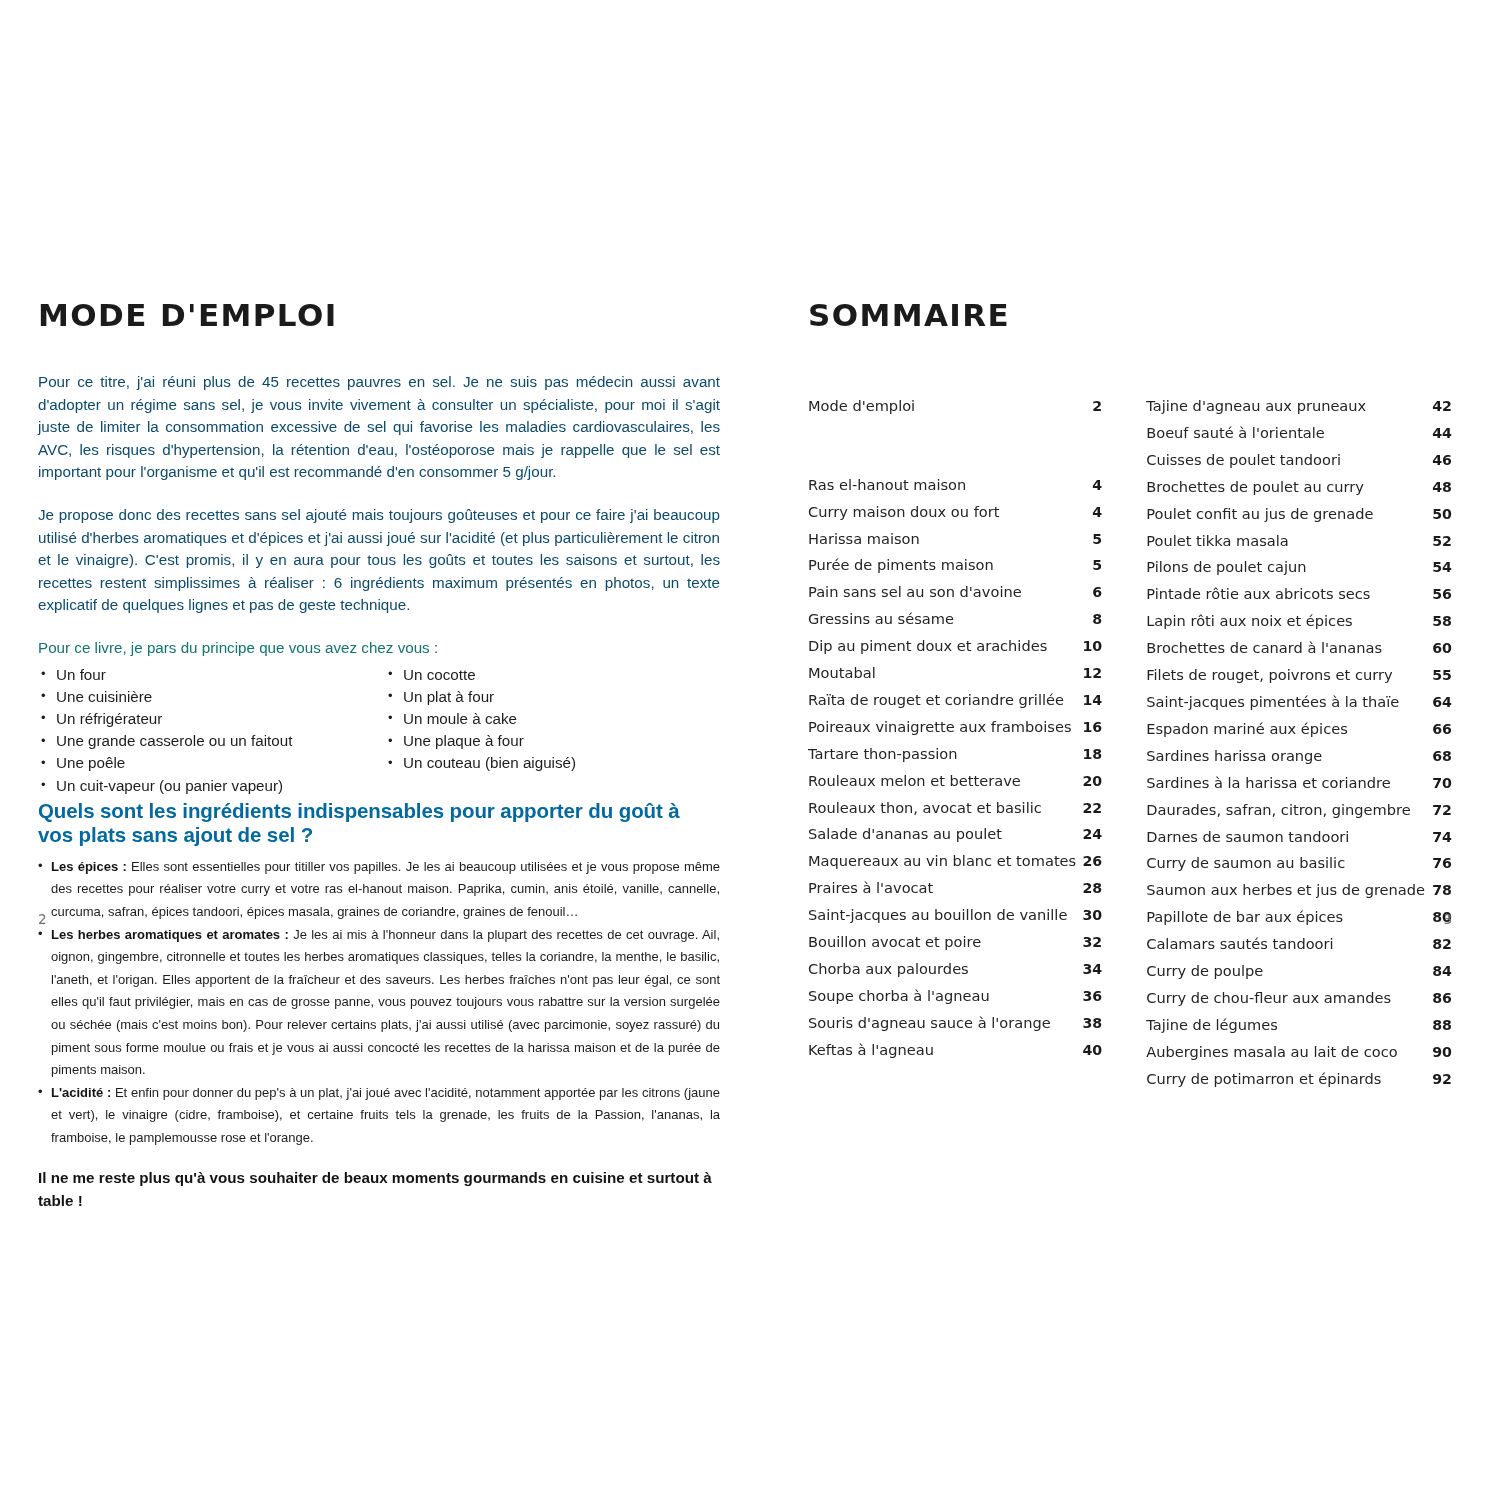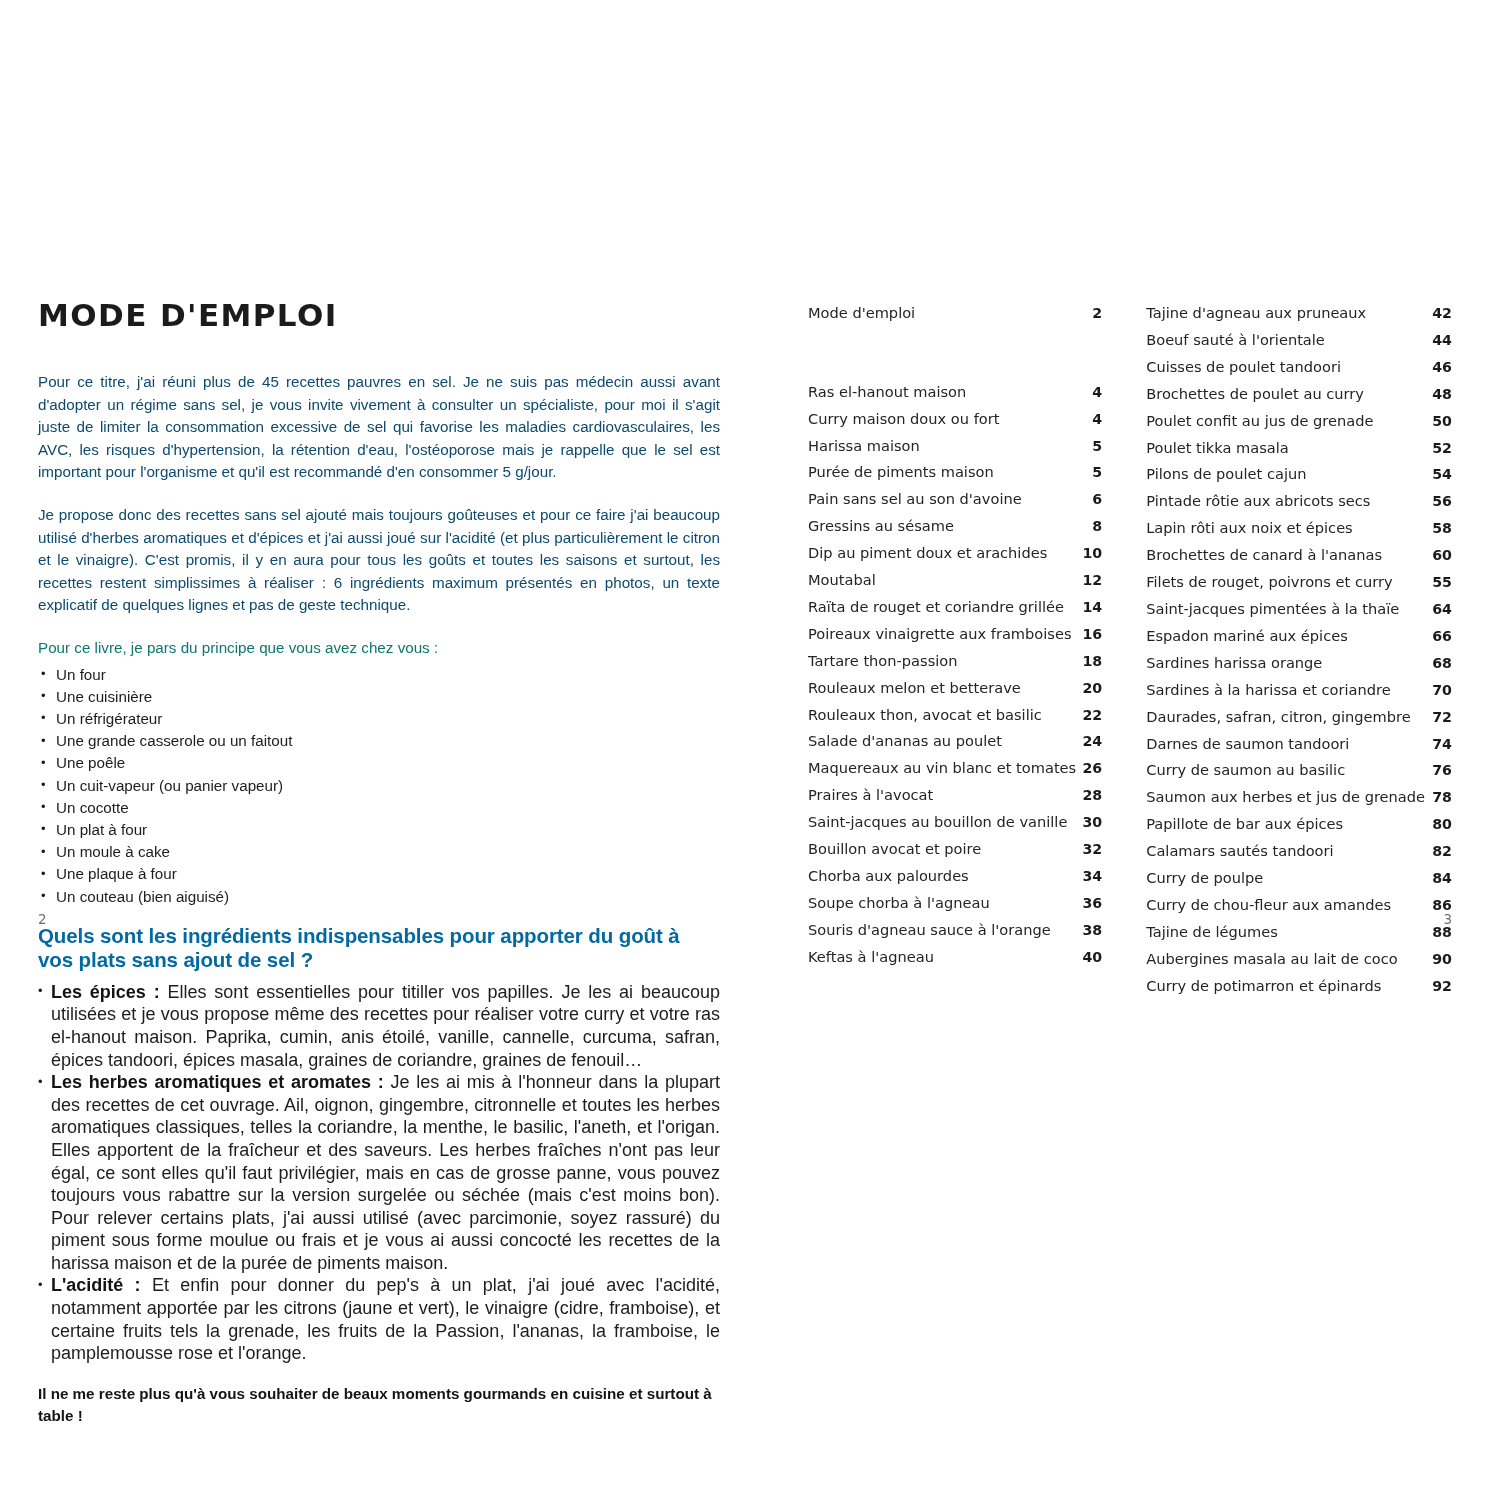--- a/index.html
+++ b/index.html
@@ -63,23 +63,22 @@
   .intro-lead {
     margin: 0 0 4px 0;
     font-size: 15.2px;
     line-height: 22.6px;
     color: #0f766e;
   }
 
   
   .equip-wrap {
     display: flex;
-    gap: 0;
-    margin: 0 0 16px 0;
-    flex-direction: column;
+    gap: 12px;
+    margin: 0 0 2px 0;
   }
   .equip-col { width: 50%; }
   ul.equip {
     list-style: none;
     margin: 0;
     padding: 0;
   }
   ul.equip li {
     position: relative;
     padding-left: 18px;
@@ -113,21 +112,21 @@
   }
 
   ul.ingredients {
     list-style: none;
     margin: 0 0 18px 0;
     padding: 0;
   }
   ul.ingredients > li {
     position: relative;
     padding-left: 13px;
-    font-size: 18px;
+    font-size: 13px;
     line-height: 22.6px;
     text-align: justify;
     text-justify: inter-word;
     margin-bottom: 0;
     color: #1d1d1d;
   }
   ul.ingredients > li::before {
     content: "\2022";
     position: absolute;
     left: 0;
@@ -242,20 +241,21 @@
       </ul>
 
       <p class="closing-bold">Il ne me reste plus qu'à vous souhaiter de beaux moments gourmands en cuisine et surtout à table !</p>
     </div>
 
     <div class="folio folio-left">2</div>
   </div>
 
   <div class="page page-right">
 
+    <h1 class="display-title">SOMMAIRE</h1>
 
     <div class="toc-wrap">
       <div class="toc-col toc-col-1">
         <ul class="toc-list">
             <li class="toc-row spacer-after">
               <span class="toc-title">Mode d'emploi</span>
               <span class="toc-page">2</span>
             </li>
             <li class="toc-row">
               <span class="toc-title">Ras el-hanout maison</span>

